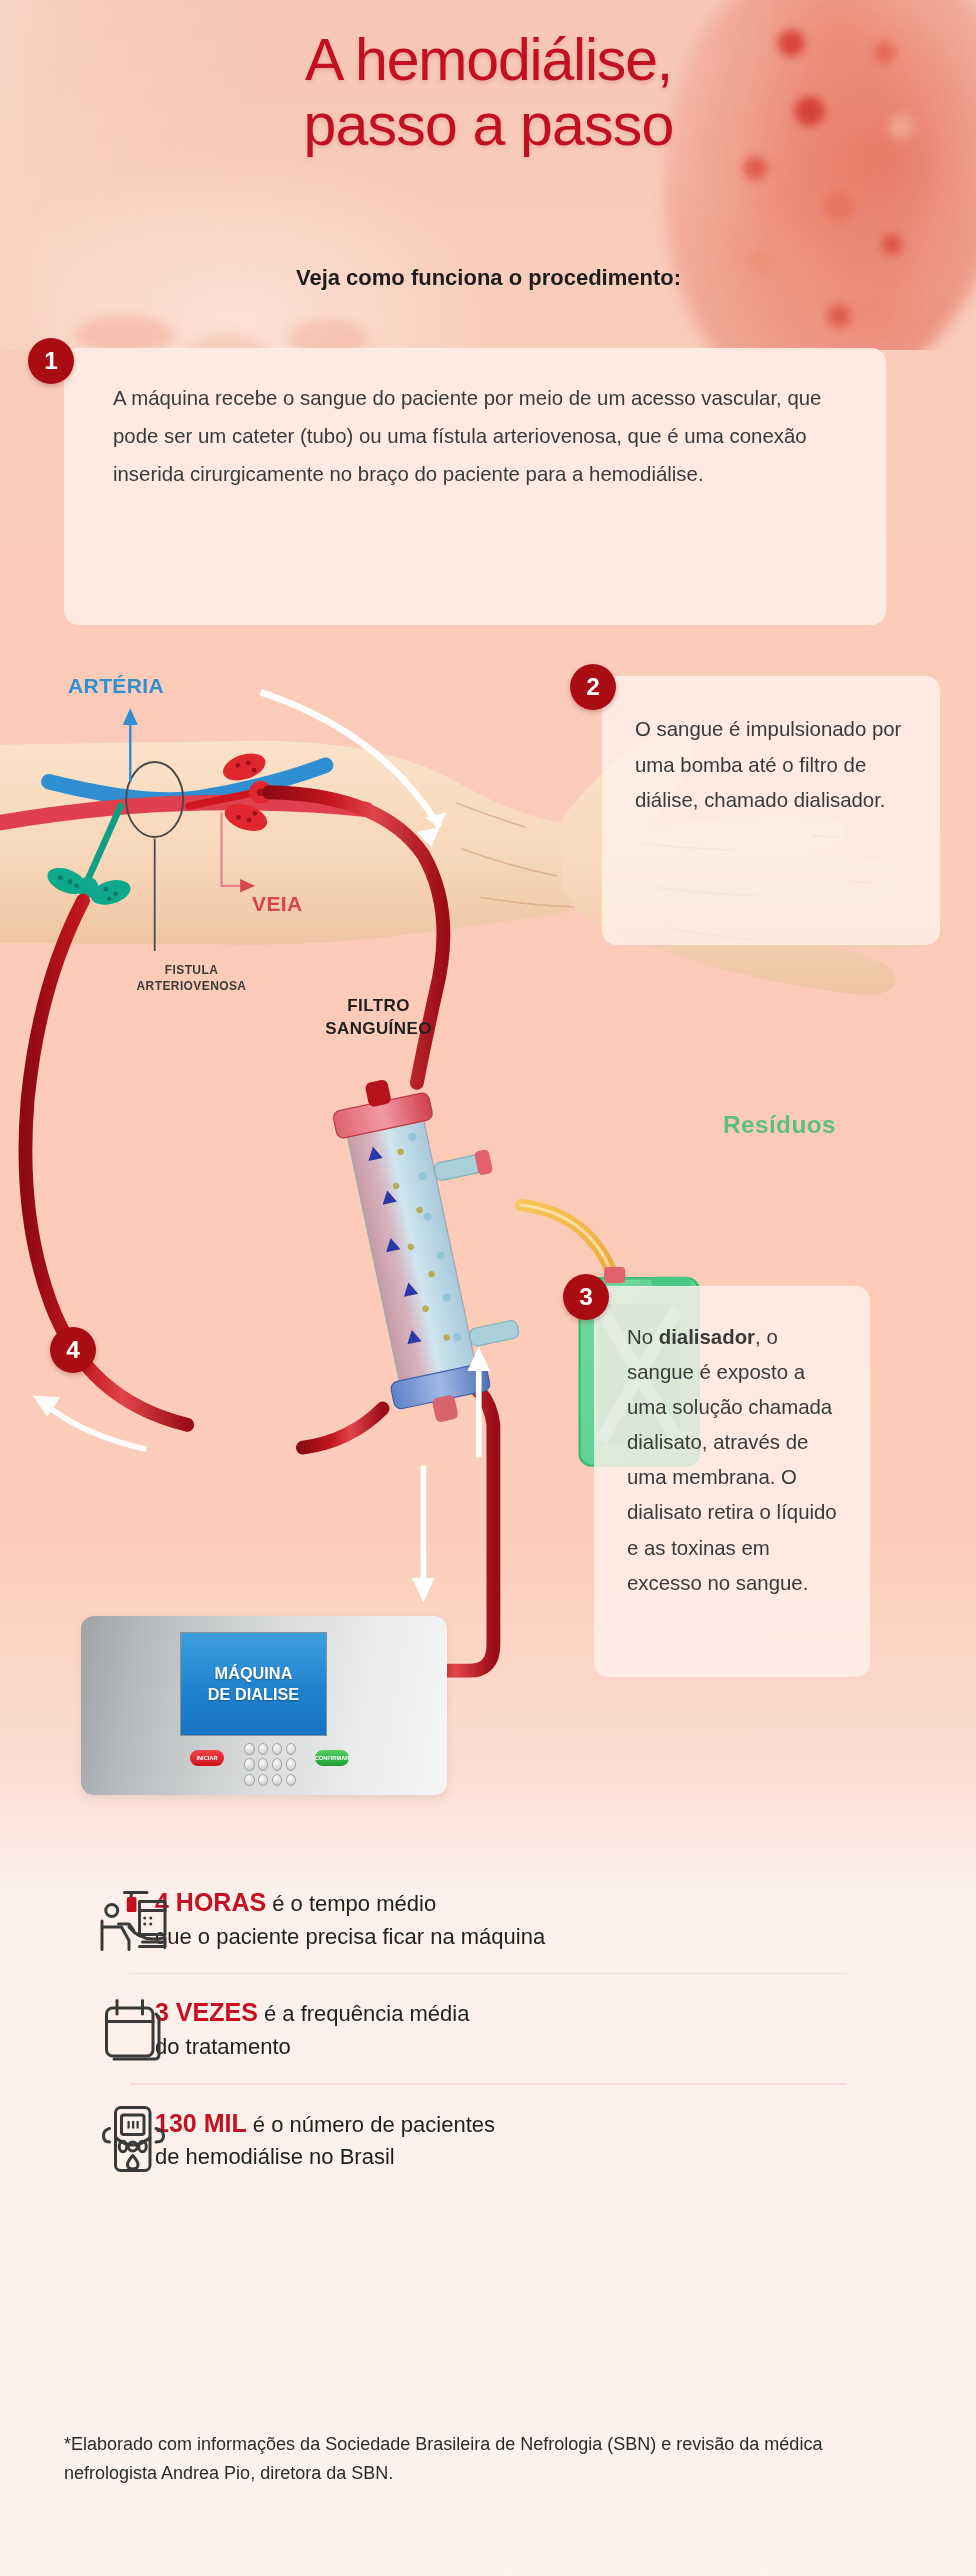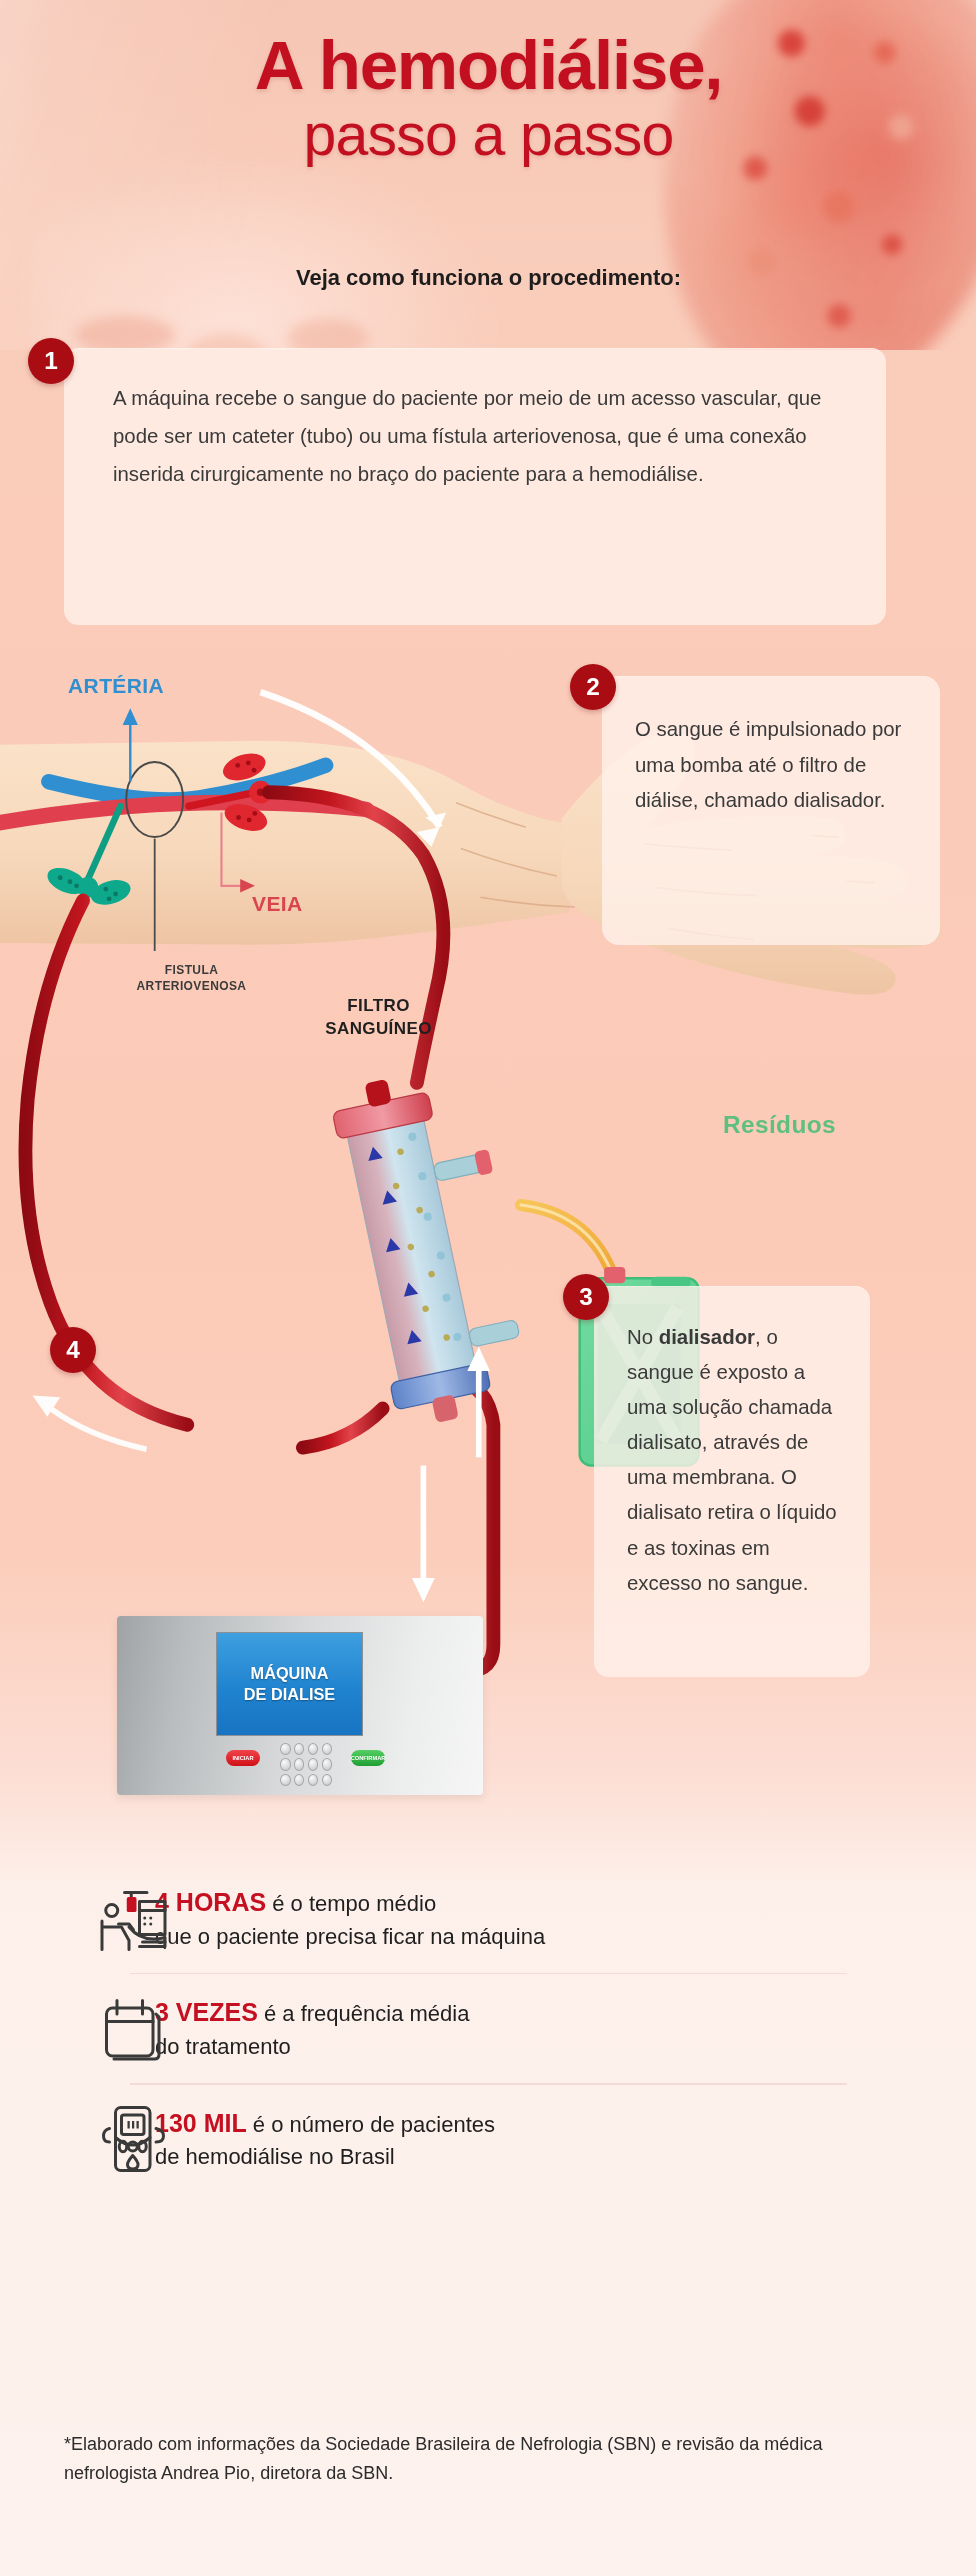--- a/index.html
+++ b/index.html
@@ -77,21 +77,21 @@
     background:
       radial-gradient(ellipse at 18% 70%, rgba(240,170,150,.55) 0 49px, transparent 50px),
       radial-gradient(ellipse at 42% 84%, rgba(243,183,162,.5) 0 42px, transparent 44px),
       radial-gradient(ellipse at 66% 72%, rgba(239,168,146,.45) 0 39px, transparent 41px);
     filter: blur(5.7px);
   }
 
   
   .title-wrap { position: absolute; left: 0; top: 31px; width: 977px; text-align: center; z-index: 5; }
   .title-l1 {
-    font-size: 69px; font-weight: 700; color: #c21020; letter-spacing: -1.2px;
+    font-size: 59px; font-weight: 400; color: #c21020; letter-spacing: -1.2px;
     line-height: 1.0; text-shadow: 0 1.6px 4.1px rgba(140,20,25,.18);
   }
   .title-l2 {
     font-size: 59px; font-weight: 400; color: #c21020; letter-spacing: -0.8px;
     line-height: 1.05; margin-top: 4.9px; text-shadow: 0 1.6px 4.1px rgba(140,20,25,.15);
   }
   .subtitle {
     position: absolute; left: 0; top: 265px; width: 977px; text-align: center;
     font-size: 22px; font-weight: 700; color: #1d1d1d; z-index: 5;
   }
@@ -112,21 +112,21 @@
     color: #fff; font-size: 24.4px; font-weight: 700;
     display: flex; align-items: center; justify-content: center;
     z-index: 6;
     box-shadow: 0 2.4px 4.9px rgba(110,10,15,.25);
   }
 
   #card1 { left: 64px; top: 348px; width: 822px; height: 277px; padding: 32px 49px; }
   #card1 .card-text { font-size: 20.4px; line-height: 1.85; }
   #badge1 { left: 28px; top: 338px; }
 
-  #card2 { left: 602px; top: 676px; width: 338px; height: 269px; padding: 36px 33px; border-radius: 17px; }
+  #card2 { left: 602px; top: 676px; width: 338px; height: 269px; padding: 36px 33px; }
   #card2 .card-text { font-size: 20.4px; line-height: 1.75; }
   #badge2 { left: 570px; top: 664px; }
 
   #card3 { left: 594px; top: 1286px; width: 276px; height: 391px; padding: 34px 33px; }
   #card3 .card-text { font-size: 20.4px; line-height: 1.72; }
   #badge3 { left: 563px; top: 1274px; }
 
   #card4 { left: 81px; top: 1339px; width: 366px; height: 244px; padding: 29px 33px; }
   #card4 .card-text { font-size: 20.4px; line-height: 1.75; }
   #badge4 { left: 50px; top: 1327px; }
@@ -143,25 +143,24 @@
   }
   #lbl-filtro {
     left: 301px; top: 995px; font-size: 17px; color: #1f1f1f;
     line-height: 1.35; text-align: center; width: 155px;
   }
   #lbl-residuos { left: 723px; top: 1111px; font-size: 24.4px; font-weight: 700; color: #5dbf80; }
 
   
   .machine {
     position: absolute; left: 81px; top: 1616px; width: 366px; height: 179px;
-    border-radius: 4px;
+    border-radius: 13px;
     background: linear-gradient(100deg, #9fa3a6 0%, #b9bcbe 18%, #d7d9da 48%, #eceded 78%, #f6f6f6 100%);
     z-index: 4;
     box-shadow: 0 3.3px 8.1px rgba(120,90,80,.13);
-    margin-left: 36px;
   }
   .screen {
     position: absolute; left: 99px; top: 16.3px; width: 147px; height: 104px;
     background: linear-gradient(180deg, #3e9fe0 0%, #2083cf 55%, #1774c2 100%);
     border: 1.6px solid #8d9093;
     display: flex; flex-direction: column; align-items: center; justify-content: center;
     color: #fff; font-weight: 700; font-size: 16.3px; line-height: 1.32; text-align: center;
     text-shadow: 0 0.8px 1.6px rgba(0,0,0,.35);
   }
   .keypad {

